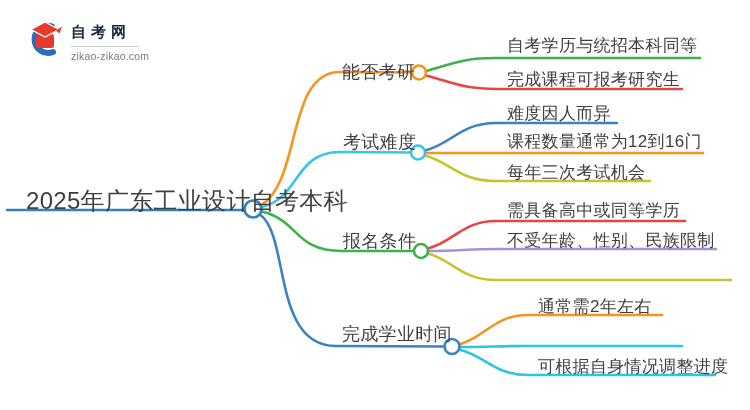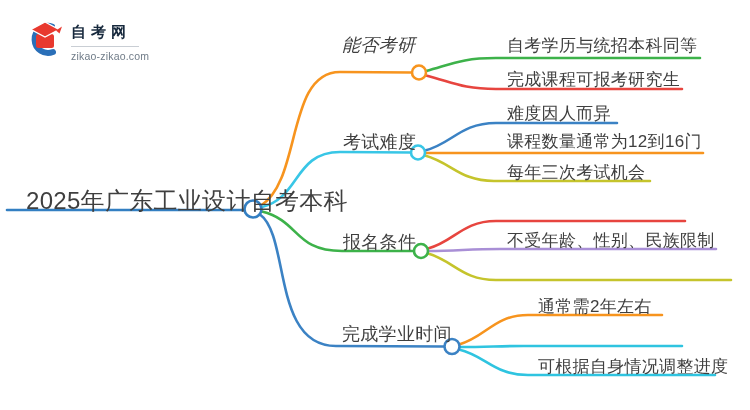--- a/index.html
+++ b/index.html
@@ -6,23 +6,23 @@
   body{
     width:750px;height:410px;background:#ffffff;position:relative;overflow:hidden;
     font-family:"Liberation Sans","DejaVu Sans",sans-serif;
   }
   .stage{position:absolute;left:0;top:0;width:750px;height:360px;}
   svg.links{position:absolute;left:0;top:0;}
   .node{position:absolute;color:#3f3f3f;white-space:nowrap;line-height:1.15;letter-spacing:0.3px;}
   .root-label{font-size:24px;left:26px;top:187px;}
   .branch-label{font-size:18px;}
   .child-label{font-size:17px;}
-  .b1{left:342px;top:35px;font-style:italic;}
+  .b1{left:342px;top:62px;}
   .b2{left:343px;top:132px;}
-  .b3{left:343px;top:232px;}
+  .b3{left:343px;top:232px;font-family:Liberation Mono, monospace;}
   .b4{left:342px;top:324px;}
   .c11{left:507px;top:36px;}
   .c12{left:507px;top:70px;}
   .c21{left:507px;top:104px;}
   .c22{left:507px;top:132px;}
   .c23{left:507px;top:163px;}
   .c31{left:507px;top:201px;}
   .c32{left:507px;top:231px;}
   .c33{left:507px;top:261px;}
   .c41{left:538px;top:297px;}
@@ -91,17 +91,18 @@
   <div class="node branch-label b1">能否考研</div>
   <div class="node branch-label b2">考试难度</div>
   <div class="node branch-label b3">报名条件</div>
   <div class="node branch-label b4">完成学业时间</div>
 
   <div class="node child-label c11">自考学历与统招本科同等</div>
   <div class="node child-label c12">完成课程可报考研究生</div>
   <div class="node child-label c21">难度因人而异</div>
   <div class="node child-label c22">课程数量通常为12到16门</div>
   <div class="node child-label c23">每年三次考试机会</div>
+  <div class="node child-label c31">需具备高中或同等学历</div>
   <div class="node child-label c32">不受年龄、性别、民族限制</div>
   <div class="node child-label c41">通常需2年左右</div>
   <div class="node child-label c43">可根据自身情况调整进度</div>
 
 </div>
 
 </body></html>

